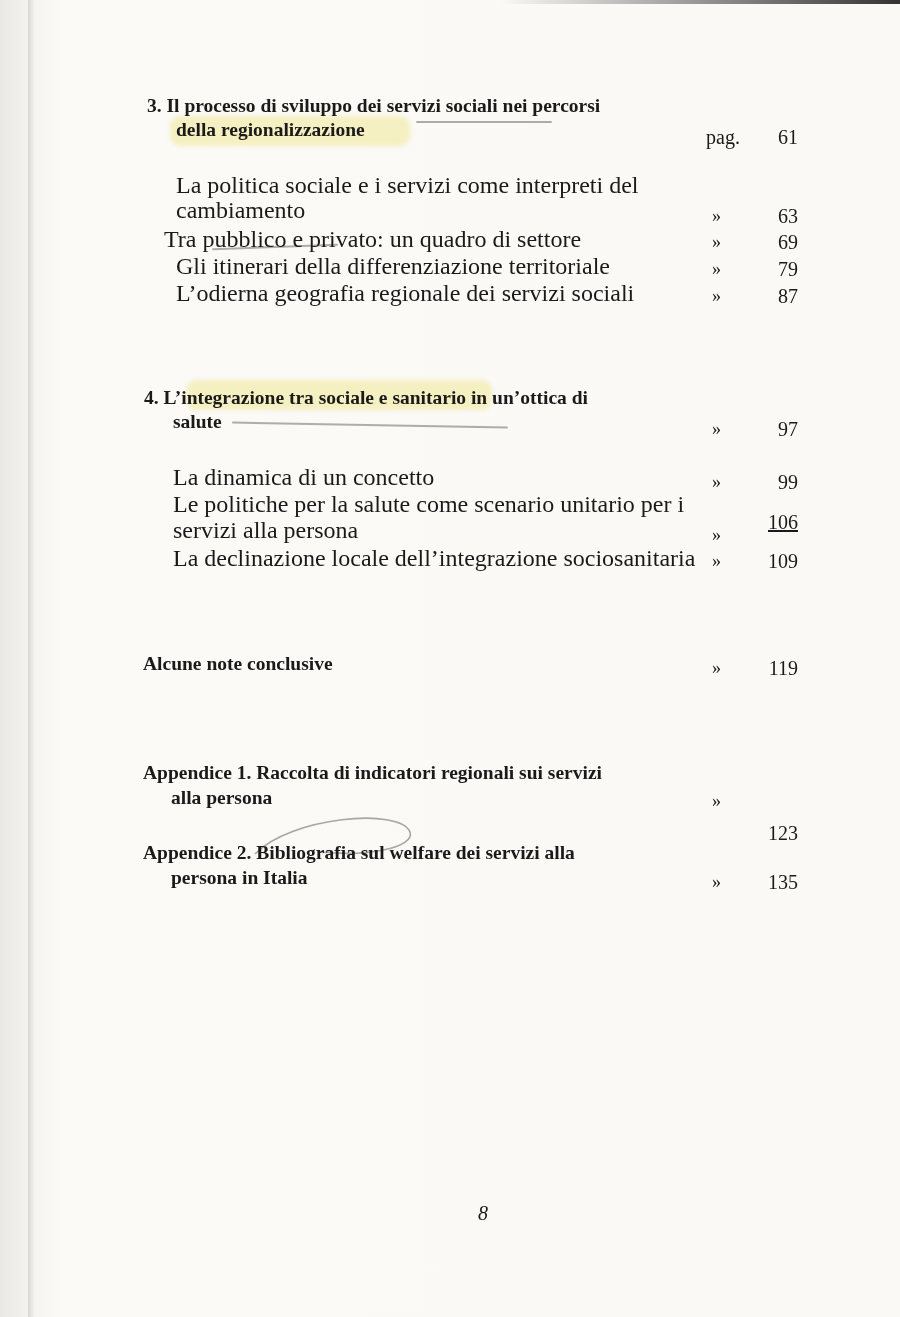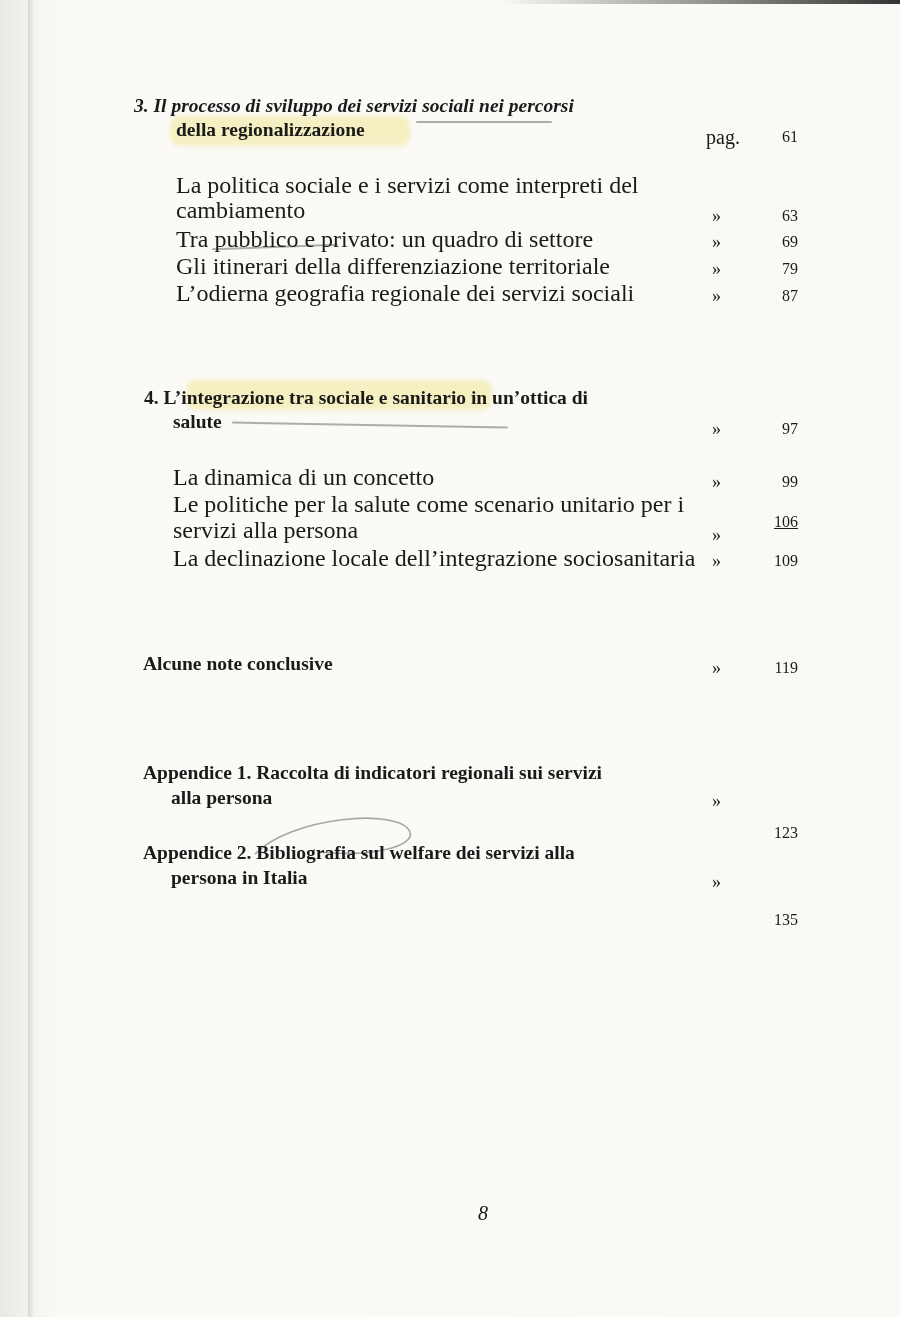--- a/index.html
+++ b/index.html
@@ -21,21 +21,21 @@
     .top-shadow {
       position: absolute; right: 0; top: 0; width: 400px; height: 4px;
       background: linear-gradient(90deg, rgba(0,0,0,0), #333);
     }
     .entry { position: absolute; left: 0; width: 900px; }
     .line {
       position: absolute; white-space: nowrap; font-size: 24px; line-height: 26px;
     }
     .bold { font-weight: bold; font-size: 19.5px; }
     .guil { position: absolute; left: 712px; font-size: 18px; line-height: 26px; }
-    .pg { position: absolute; right: 102px; font-size: 16px; line-height: 26px; text-align: right; }
+    .pg { position: absolute; right: 102px; font-size: 20px; line-height: 26px; text-align: right; }
     .pag-label { position: absolute; left: 706px; font-size: 20px; line-height: 26px; }
     .hl {
       position: absolute; background: rgba(240, 232, 150, 0.55);
       border-radius: 10px; filter: blur(2px);
     }
     .pencil {
       position: absolute; height: 2px; background: rgba(110,110,110,0.55);
       border-radius: 2px;
     }
     .folio {
@@ -52,34 +52,34 @@
   <div class="hl" style="left:170px; top:116px; width:240px; height:30px;"></div>
   <div class="hl" style="left:186px; top:380px; width:306px; height:30px;"></div>
   <div class="pencil" style="left:416px; top:121px; width:136px;"></div>
   <div class="pencil" style="left:212px; top:246px; width:126px; transform:rotate(-2deg);"></div>
   <div class="pencil" style="left:232px; top:424px; width:276px; transform:rotate(1deg);"></div>
   <svg style="position:absolute; left:250px; top:812px;" width="170" height="50">
     <path d="M5 42 C 40 5, 150 -5, 160 20 C 165 35, 120 45, 70 40" fill="none" stroke="rgba(110,110,110,0.6)" stroke-width="1.6"></path>
   </svg>
 
   <div class="entry">
-    <div class="line bold" style="left:134px; top:93px;font-style:italic;">3. Il processo di sviluppo dei servizi sociali nei percorsi</div>
+    <div class="line bold" style="left:147px; top:93px;">3. Il processo di sviluppo dei servizi sociali nei percorsi</div>
     <div class="line bold" style="left:176px; top:117px;">della regionalizzazione</div>
     <div class="pag-label" style="top:124px;">pag.</div>
     <div class="pg" style="top:124px;">61</div>
   </div>
 
   <div class="entry">
     <div class="line" style="left:176px; top:172px;">La politica sociale e i servizi come interpreti del</div>
     <div class="line" style="left:176px; top:197px;">cambiamento</div>
     <div class="guil" style="top:203px;">»</div>
     <div class="pg" style="top:203px;">63</div>
   </div>
   <div class="entry">
-    <div class="line" style="left:176px; top:226px;">Tra pubblico e privato: un quadro di settore</div>
+    <div class="line" style="left:164px; top:226px;">Tra pubblico e privato: un quadro di settore</div>
     <div class="guil" style="top:229px;">»</div>
     <div class="pg" style="top:229px;">69</div>
   </div>
   <div class="entry">
     <div class="line" style="left:176px; top:253px;">Gli itinerari della differenziazione territoriale</div>
     <div class="guil" style="top:256px;">»</div>
     <div class="pg" style="top:256px;">79</div>
   </div>
   <div class="entry">
     <div class="line" style="left:176px; top:280px;">L’odierna geografia regionale dei servizi sociali</div>
@@ -121,17 +121,17 @@
     <div class="line bold" style="left:143px; top:760px;">Appendice 1. Raccolta di indicatori regionali sui servizi</div>
     <div class="line bold" style="left:171px; top:785px;">alla persona</div>
     <div class="guil" style="top:788px;">»</div>
     <div class="pg" style="top:788px;margin-top:32px;">123</div>
   </div>
 
   <div class="entry">
     <div class="line bold" style="left:143px; top:840px;">Appendice 2. Bibliografia sul welfare dei servizi alla</div>
     <div class="line bold" style="left:171px; top:865px;">persona in Italia</div>
     <div class="guil" style="top:869px;">»</div>
-    <div class="pg" style="top:907px;">135</div>
+    <div class="pg" style="top:869px;">135</div>
   </div>
 
   <div class="folio">8</div>
 </div>
 
 </body></html>

